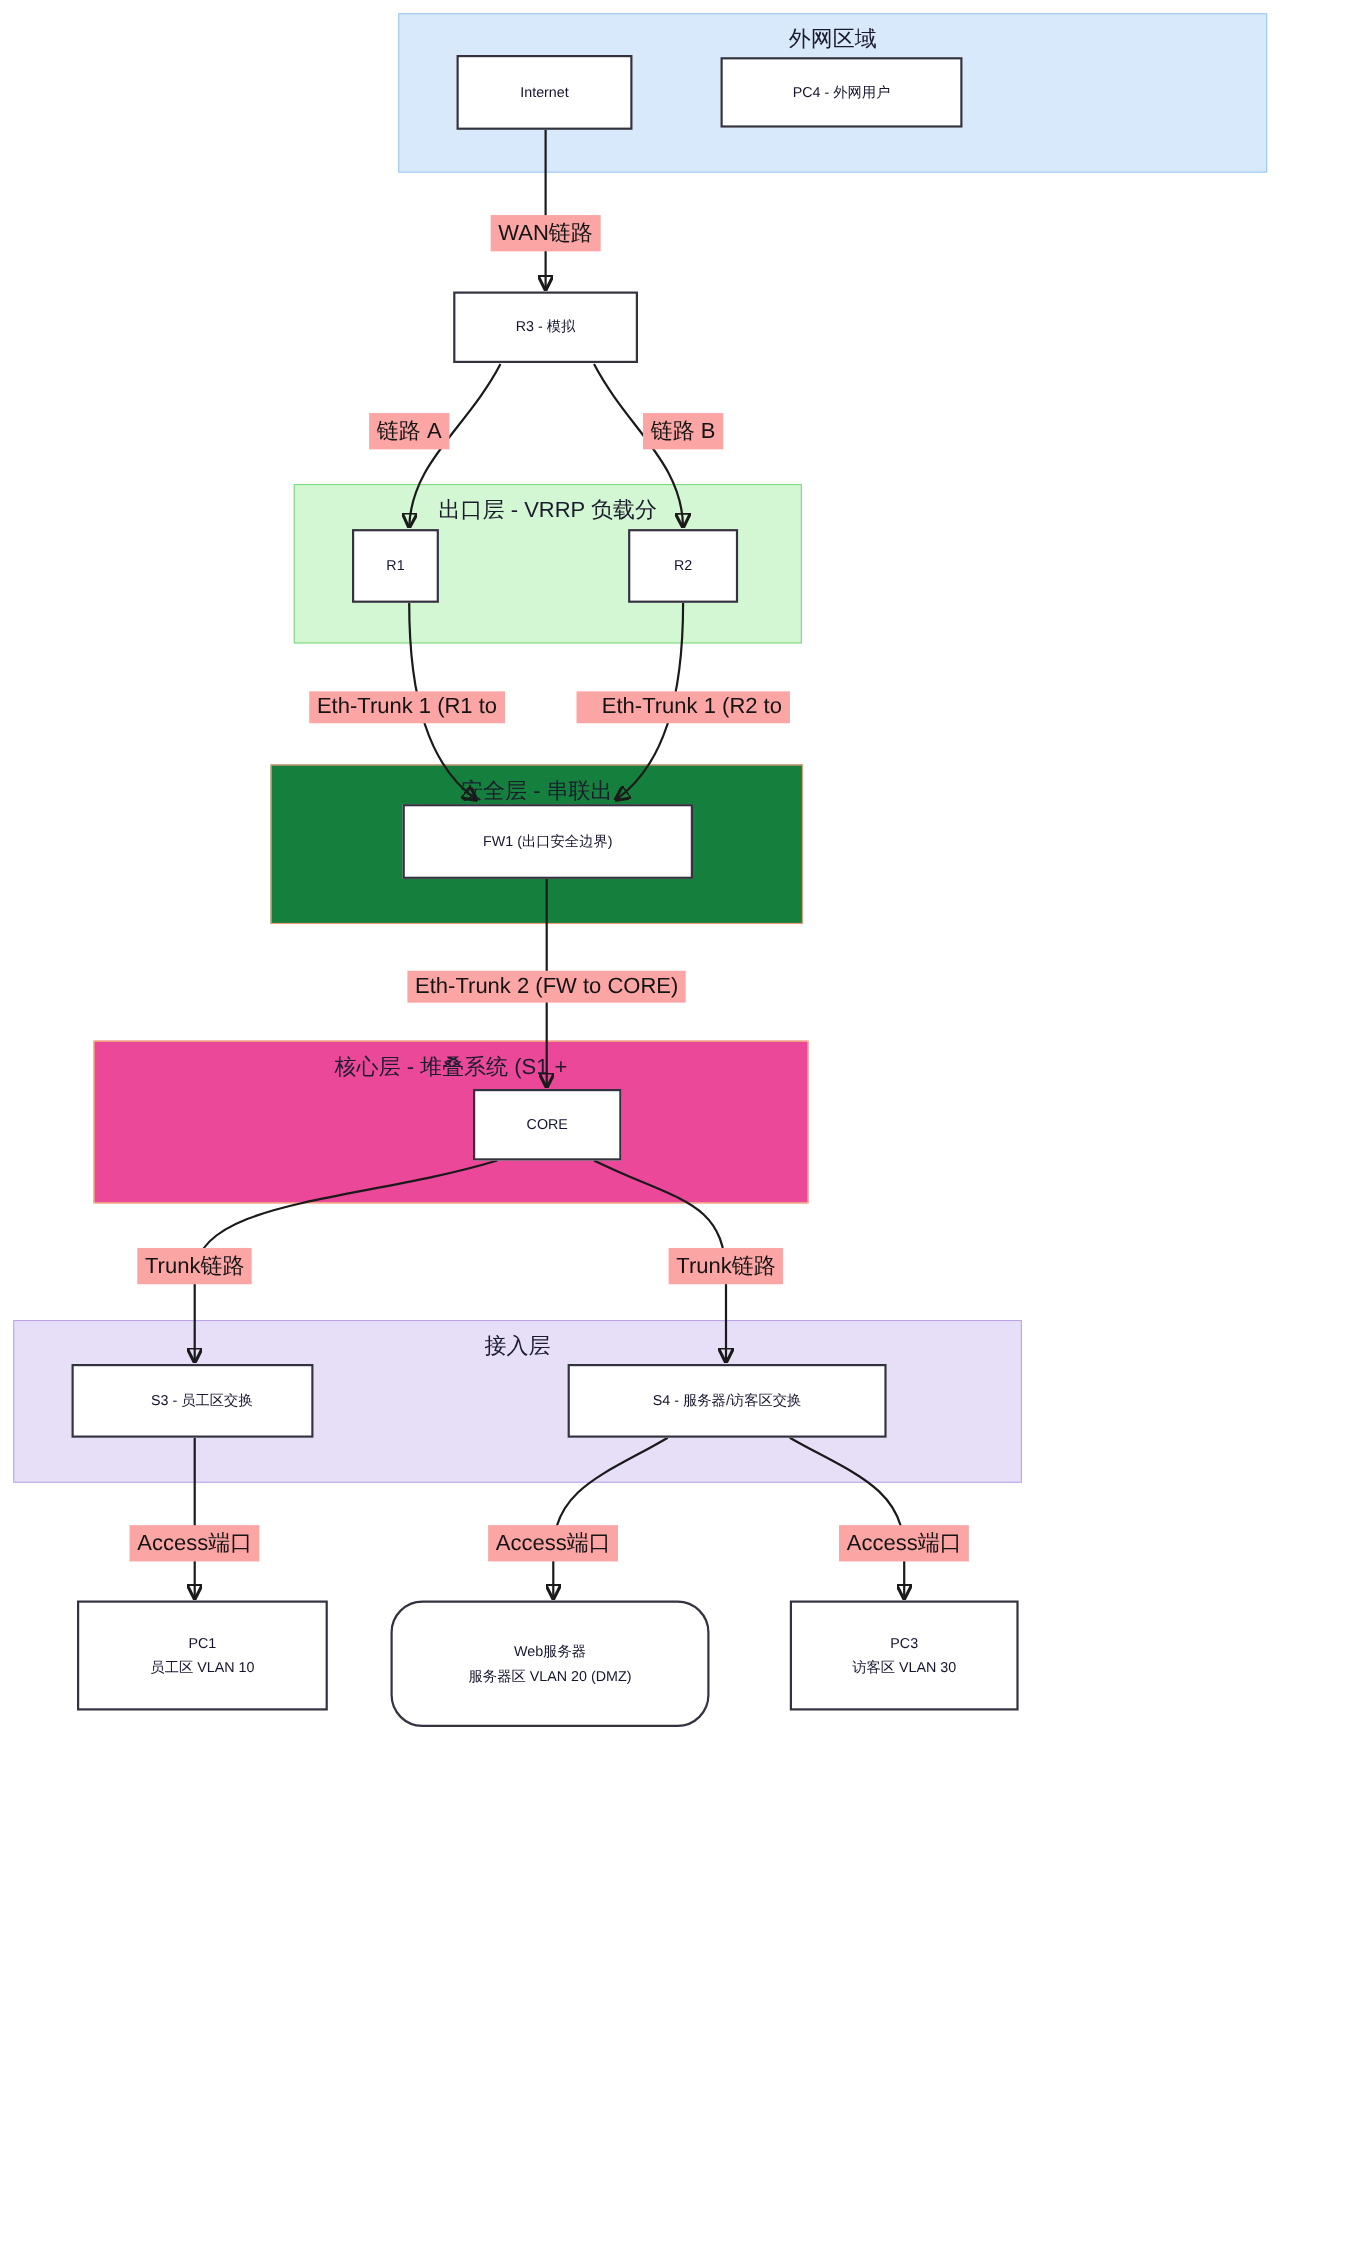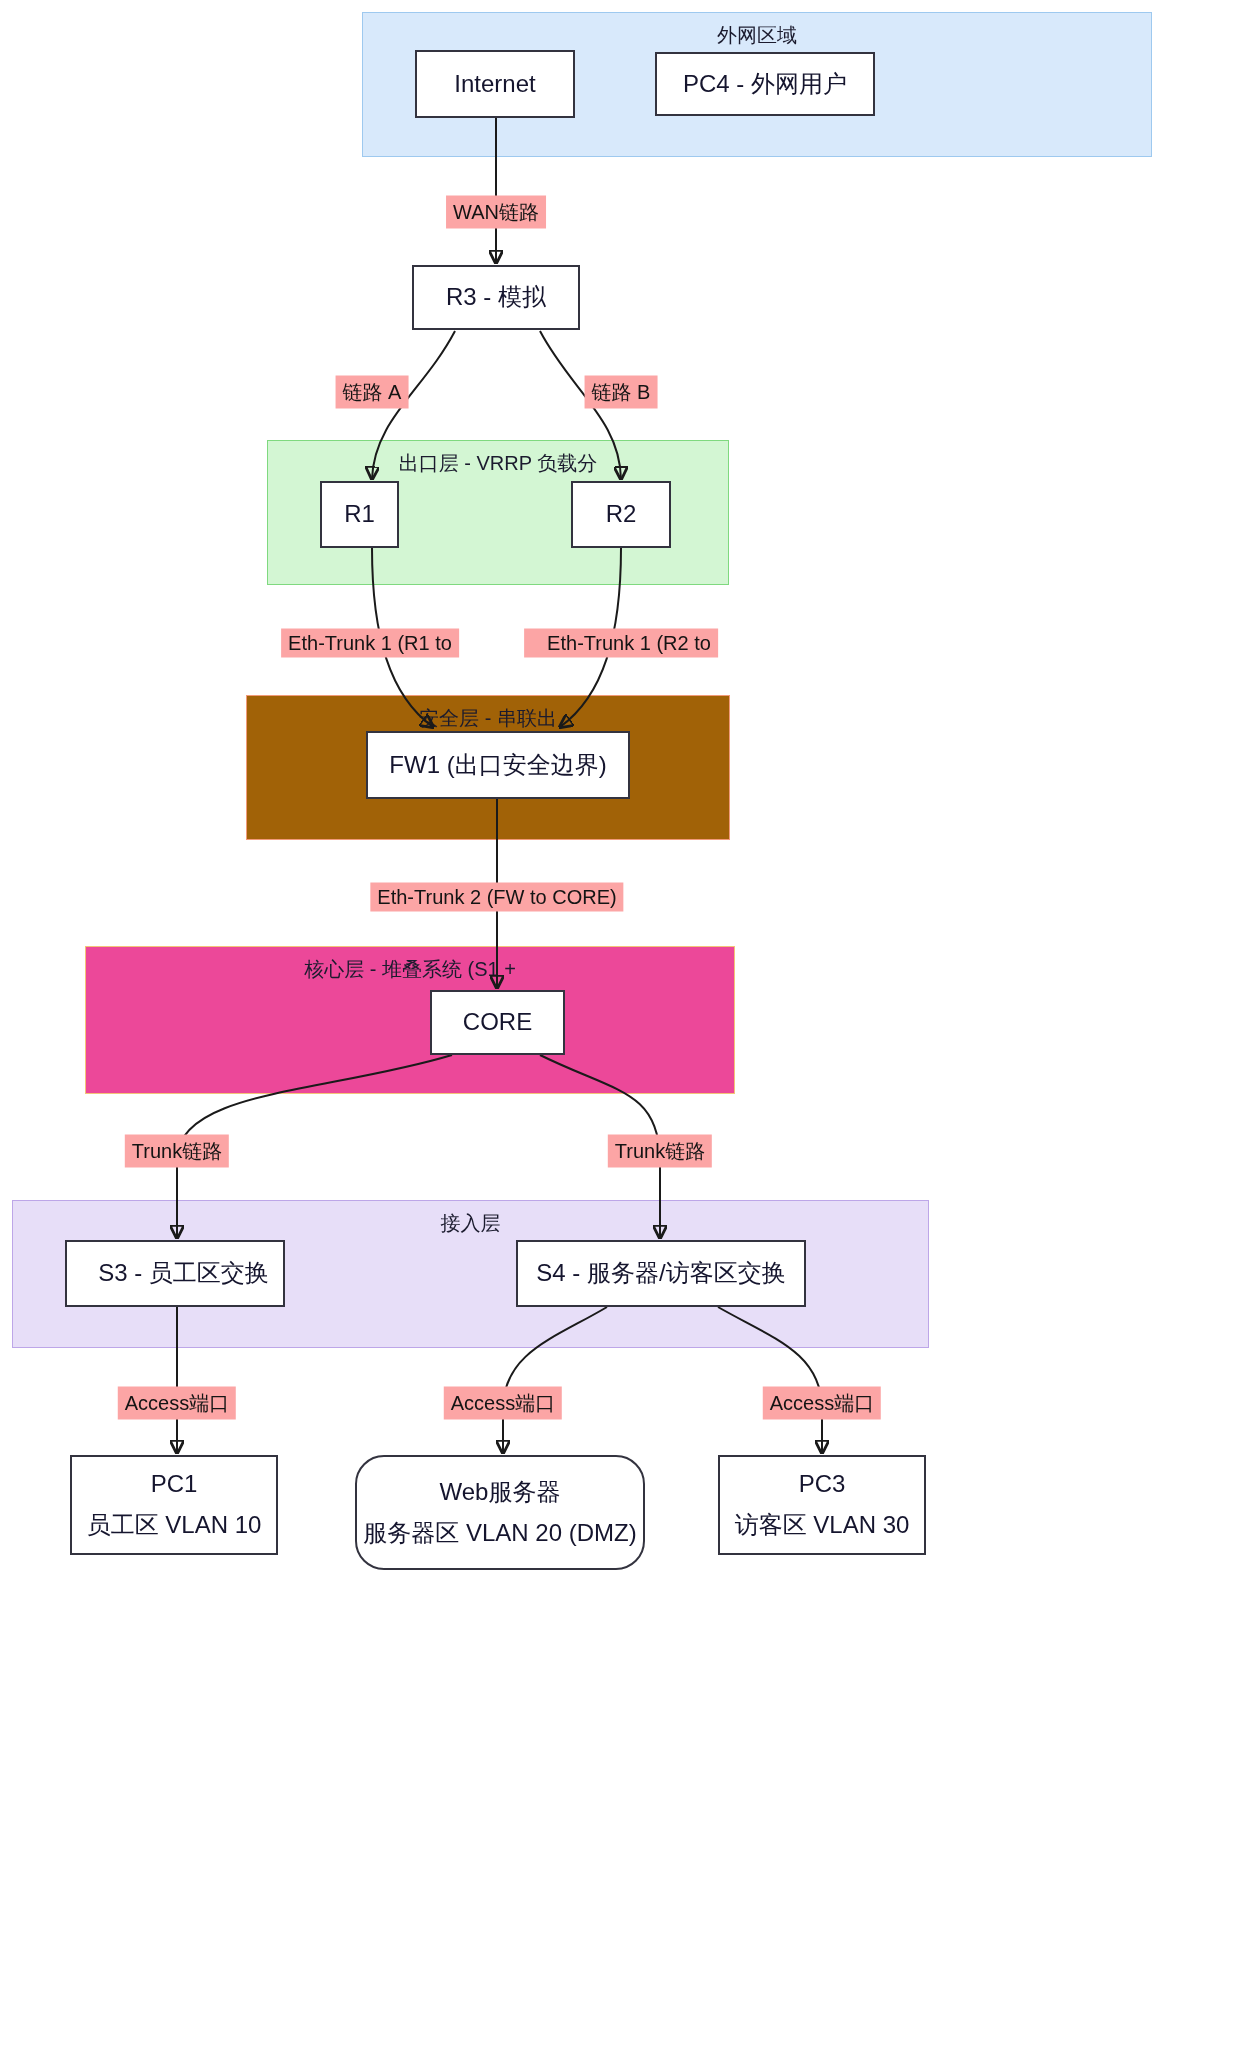--- a/index.html
+++ b/index.html
@@ -7,42 +7,42 @@
   body { font-family:"Liberation Sans","DejaVu Sans",sans-serif; }
 
   .canvas { position:relative; width:1246px; height:2056px; background:#ffffff; overflow:hidden; }
 
   
   .zone { position:absolute; border:1px solid; }
   .zone-title { position:absolute; top:9px; left:0; right:0; text-align:center;
                 font-size:20px; color:#1b1b2e; }
   .zone-external { left:362px; top:12px;  width:790px; height:145px; background:#d8e9fb; border-color:#9ec9ef; }
   .zone-exit     { left:267px; top:440px; width:462px; height:145px; background:#d3f6d3; border-color:#7fd97f; }
-  .zone-security { left:246px; top:695px; width:484px; height:145px; background:#a16207; border-color:#f29a78; }
+  .zone-security { left:246px; top:695px; width:484px; height:145px; background:#15803d; border-color:#f29a78; }
   .zone-core     { left:85px;  top:946px; width:650px; height:148px; background:#ec4899; border-color:#f3c478; }
   .zone-access   { left:12px;  top:1200px; width:917px; height:148px; background:#e7def8; border-color:#bda6e8; }
 
   
   .edges { position:absolute; left:0; top:0; width:1246px; height:2056px; pointer-events:none; }
   .edges path { stroke:#1a1a1a; stroke-width:2; fill:none; }
 
   
   .node { position:absolute; background:#ffffff; border:2px solid #33333f;
           display:flex; flex-direction:column; align-items:center; justify-content:center;
-          font-size:24px; color:#15152e; text-align:center; line-height:1.7; white-space:nowrap; }
+          font-size:13px; color:#15152e; text-align:center; line-height:1.7; white-space:nowrap; }
   .node-internet { left:415px; top:50px;   width:160px; height:68px; }
   .node-pc4      { left:655px; top:52px;   width:220px; height:64px; }
   .node-r3       { left:412px; top:265px;  width:168px; height:65px; }
   .node-r1       { left:320px; top:481px;  width:79px; height:67px; }
   .node-r2       { left:571px; top:481px;  width:100px; height:67px; }
   .node-fw1      { left:366px; top:731px;  width:264px; height:68px; }
   .node-core     { left:430px; top:990px;  width:135px; height:65px; }
   .node-s3       { left:65px;  top:1240px; width:220px; height:67px;padding-left:17px; }
   .node-s4       { left:516px; top:1240px; width:290px; height:67px; }
-  .node-pc1      { left:70px;  top:1455px; width:208px; height:100px; }
+  .node-pc1      { left:70px;  top:1455px; width:228px; height:100px; }
   .node-web      { left:355px; top:1455px; width:290px; height:115px;border-radius:29px; }
   .node-pc3      { left:718px; top:1455px; width:208px; height:100px; }
 
   
   .edge-label { position:absolute; transform:translate(-50%,-50%); background:#fca5a5;
                 color:#141414; font-size:20px; padding:3px 7px; white-space:nowrap; }
   .el-wan      { left:496px; top:212px; }
   .el-link-a   { left:372px; top:392px; }
   .el-link-b   { left:621px; top:392px; }
   .el-et1-r1   { left:370px; top:643px; }

